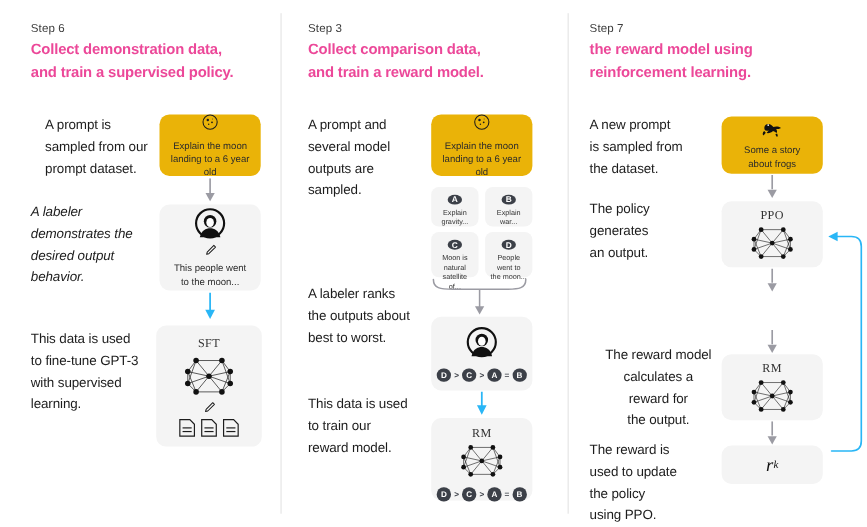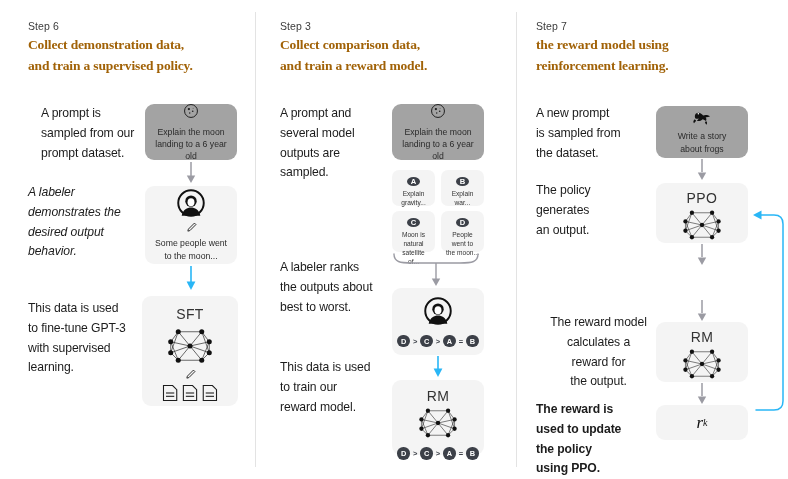--- a/index.html
+++ b/index.html
@@ -38,54 +38,54 @@
     position: absolute;
     font-size: 10.5px;
     color: #3c3c3c;
     letter-spacing: 0.1px;
   }
   .step-title {
     position: absolute;
     font-size: 13.5px;
     font-weight: bold;
     line-height: 1.55;
-    color: #a16207;
+    color: #ec4899;
     letter-spacing: -0.15px;
-    font-family: Liberation Serif, serif;
   }
   .body-text {
     position: absolute;
     font-size: 12.2px;
     line-height: 1.62;
     color: #1c1c1c;
     letter-spacing: -0.1px;
   }
 
   
   .box {
     position: absolute;
     border-radius: 9px;
     background: #f4f4f4;
     display: flex;
     flex-direction: column;
     align-items: center;
     justify-content: center;
   }
-  .box.blue { background: #a3a3a3; }
+  .box.blue { background: #eab308; }
   .box-caption {
     font-size: 8.7px;
     line-height: 1.4;
     text-align: center;
     color: #2b2b2b;
     padding: 0 6px;
   }
   .box-label {
-    font-size: 14px;
+    font-size: 11px;
     color: #333;
     letter-spacing: 0.4px;
+    font-family: Liberation Serif, serif;
   }
   .mini-box {
     position: absolute;
     border-radius: 7px;
     background: #f4f4f4;
     display: flex;
     flex-direction: column;
     align-items: center;
     justify-content: flex-start;
     padding-top: 7px;
@@ -208,21 +208,21 @@
           <circle cx="20" cy="17.5" r="7.6" fill="#111"></circle>
           <ellipse cx="20" cy="19" rx="4.6" ry="5.4" fill="#fff"></ellipse>
           <path d="M7.5 37 C9.5 28.5 15 26 20 26 C25 26 30.5 28.5 32.5 37 Z" fill="#111"></path>
         </svg>
       </span>
       <span class="icon-wrap" style="margin-top:3px;">
         <svg width="13" height="13" viewBox="0 0 20 20">
           <path d="M14.5 3.2 L16.8 5.5 L7.5 14.8 L4.4 15.6 L5.2 12.5 Z" fill="none" stroke="#1c1c1c" stroke-width="1.4" stroke-linejoin="round"></path>
         </svg>
       </span>
-      <div class="box-caption" style="white-space:pre-line; margin-top:3px;">Some people went
+      <div class="box-caption" style="white-space:pre-line; margin-top:3px;">This people went
 to the moon...</div>
     </div>
 
     <div class="arrow-wrap" style="left:184px; top:266px;">
       <svg width="14" height="25">
         <line x1="7" y1="0" x2="7" y2="16" stroke="#29b6f6" stroke-width="1.6"></line>
         <polygon points="7,24 2.6,15.5 11.4,15.5" fill="#29b6f6"></polygon>
       </svg>
     </div>
 
@@ -444,37 +444,37 @@
 
     <div class="body-text" style="left:12px; top:181px; width:110px; white-space:pre-line;">The policy
 generates
 an output.</div>
 
     <div class="body-text" style="left:12px; top:313px; width:125px; white-space:pre-line;text-align:center;">The reward model
 calculates a
 reward for
 the output.</div>
 
-    <div class="body-text" style="left:12px; top:400px; width:120px; white-space:pre-line;font-weight:bold;">The reward is
+    <div class="body-text" style="left:12px; top:400px; width:120px; white-space:pre-line;">The reward is
 used to update
 the policy
 using PPO.</div>
 
     <div class="box blue" style="left:132px; top:106px; width:92px; height:52px;">
       <span class="icon-wrap">
         <svg width="22" height="16" viewBox="0 0 30 22">
           <path d="M6 13 C4 9 6 5 10 5 C13 5 15 7 16.5 9 C19 8 23 8 26 10 C24.5 11 22 11.5 20 11.5
                    C21 13 21.5 15 20.5 16.5 C19 15.5 17.5 14.5 16 14 C14 16 11 17 8 16.5
                    C9 15 10 14 11 13.2 C9.5 13.6 7.5 13.8 6 13 Z" fill="#111"></path>
           <path d="M5 14 C3 15.5 2.5 18 4 19.5 C5 18.5 6 17 7 16 Z" fill="#111"></path>
           <path d="M21 17 C22 18.5 22.5 20.5 21 21.5 C20 20.5 19.5 19 19 17.8 Z" fill="#111"></path>
           <circle cx="10" cy="6.5" r="1.1" fill="#fff"></circle>
         </svg>
       </span>
-      <div class="box-caption" style="white-space:pre-line; margin-top:5px;">Write a story
+      <div class="box-caption" style="white-space:pre-line; margin-top:5px;">Some a story
 about frogs</div>
     </div>
 
     <div class="arrow-wrap" style="left:171px; top:159px;">
       <svg width="14" height="22">
         <line x1="7" y1="0" x2="7" y2="13" stroke="#9b9ba3" stroke-width="1.5"></line>
         <polygon points="7,21 2.8,13.5 11.2,13.5" fill="#9b9ba3"></polygon>
       </svg>
     </div>
 

